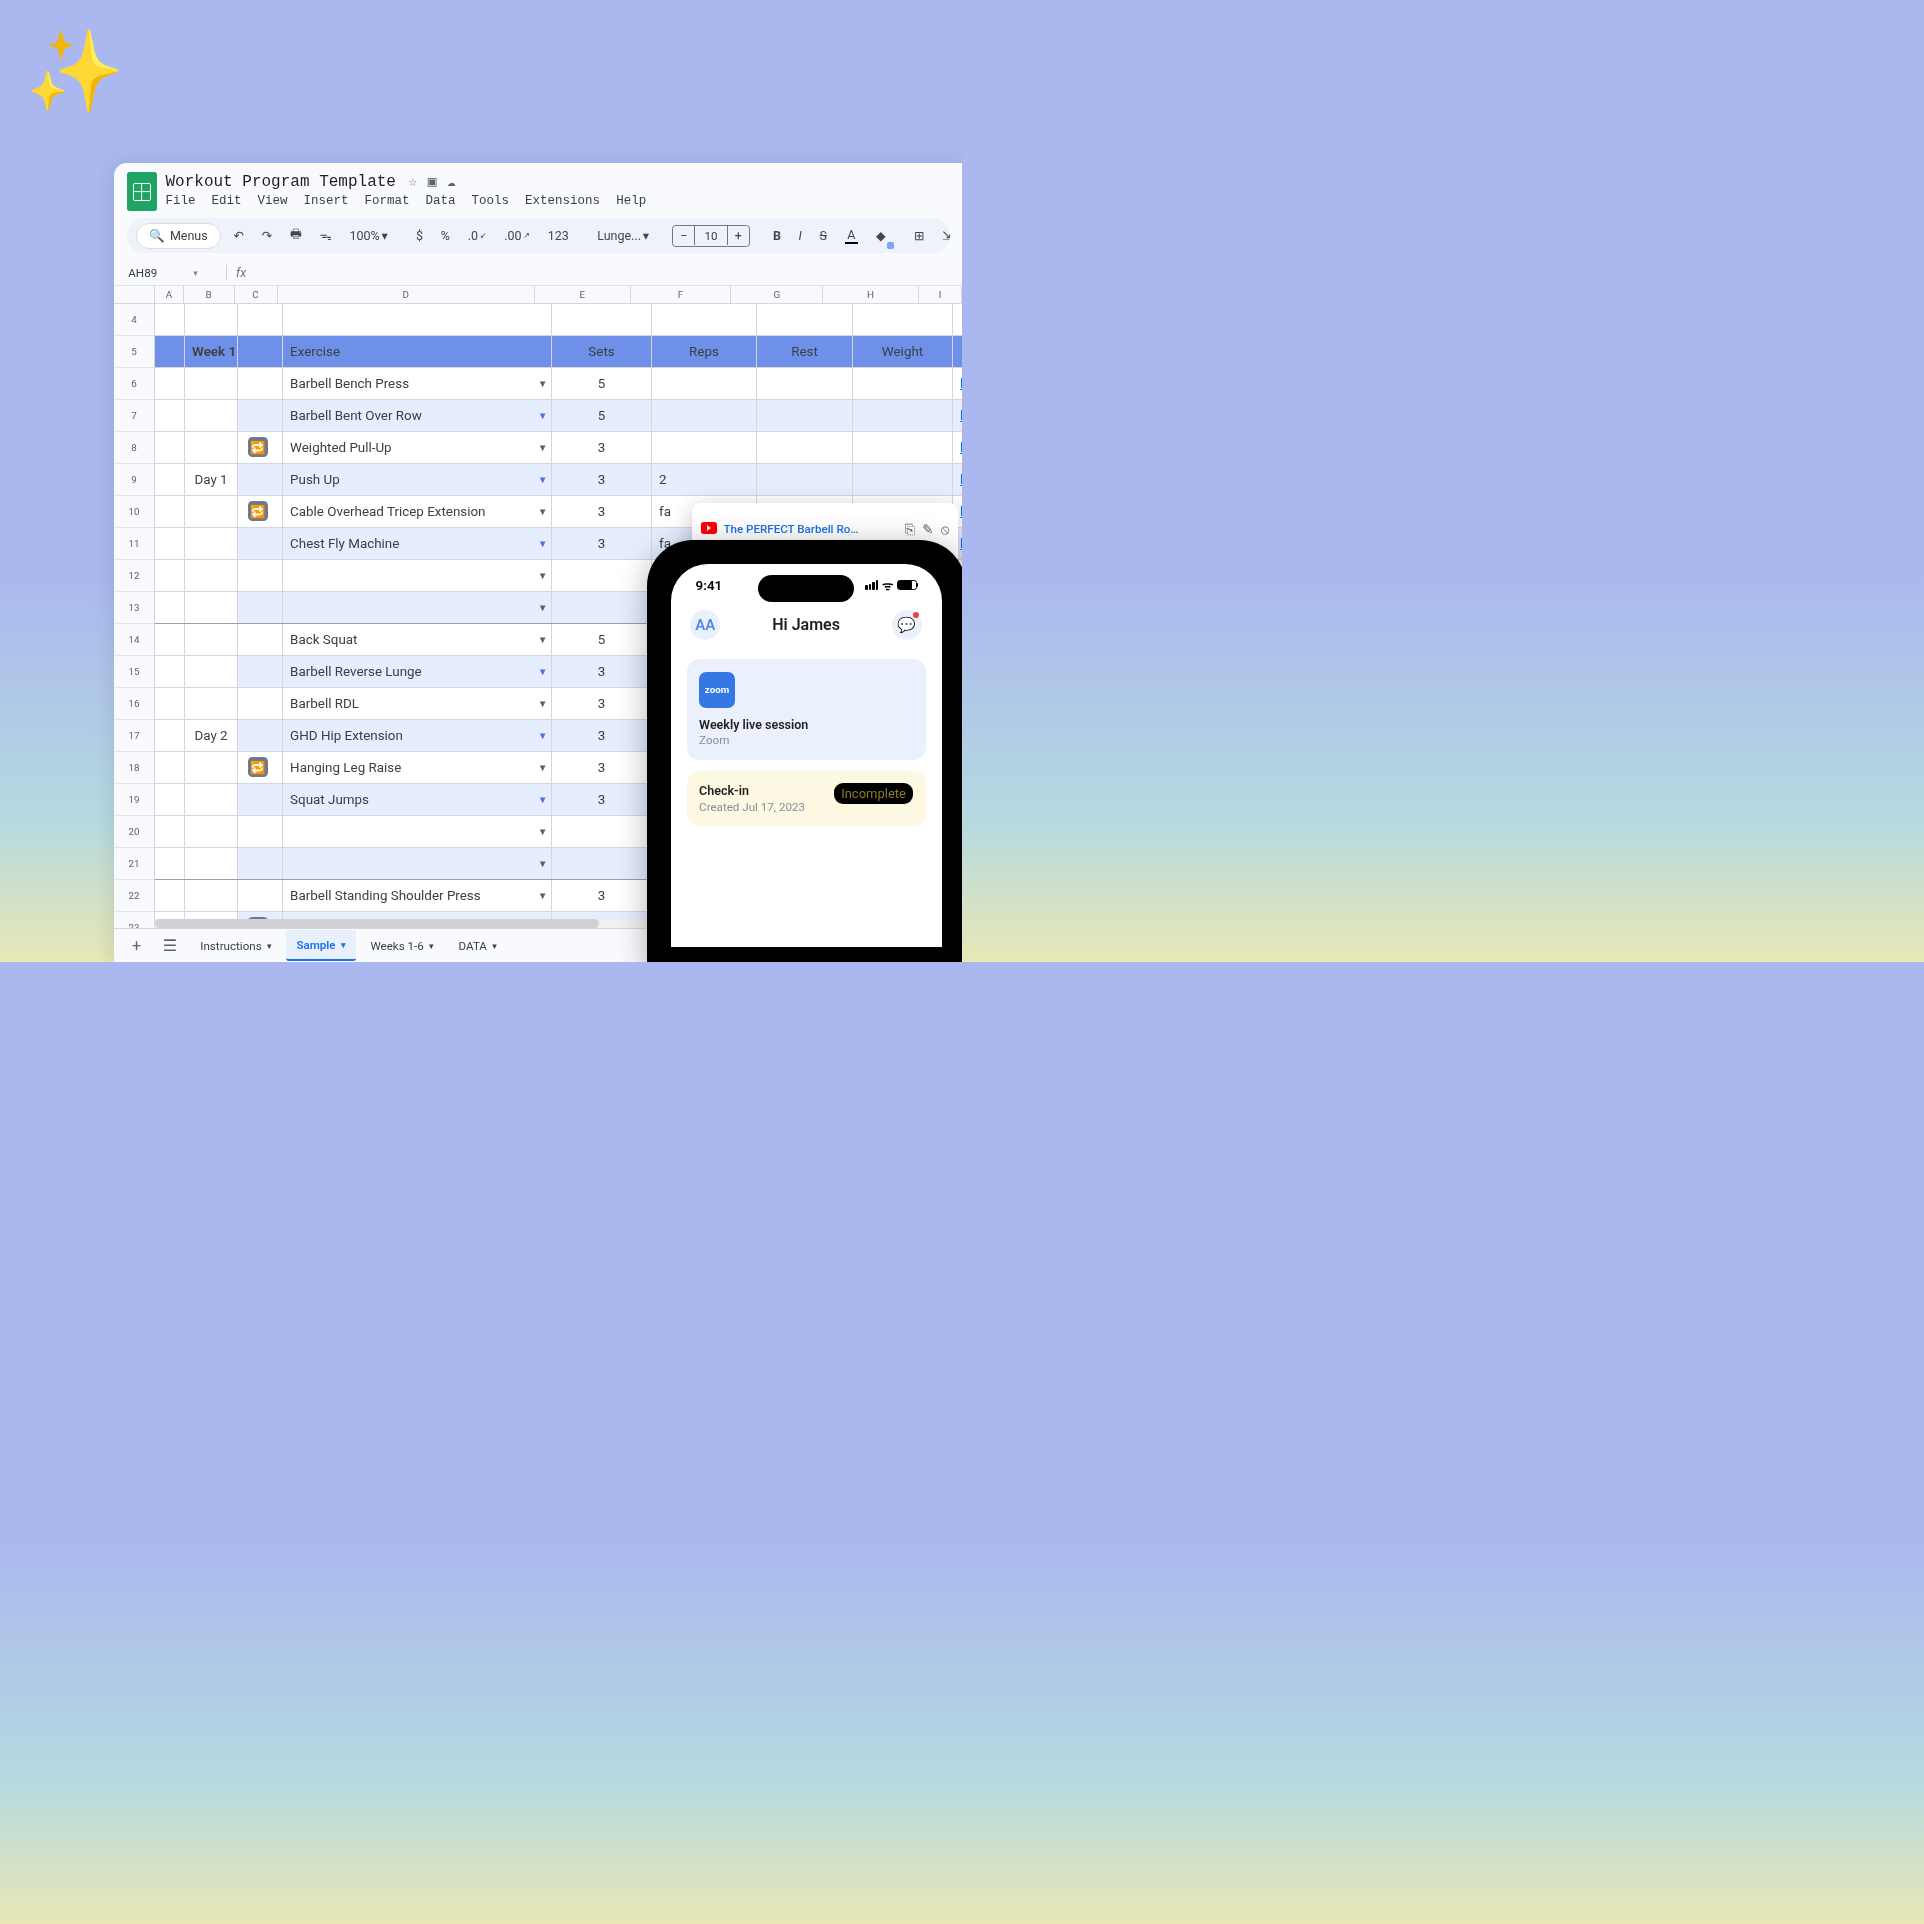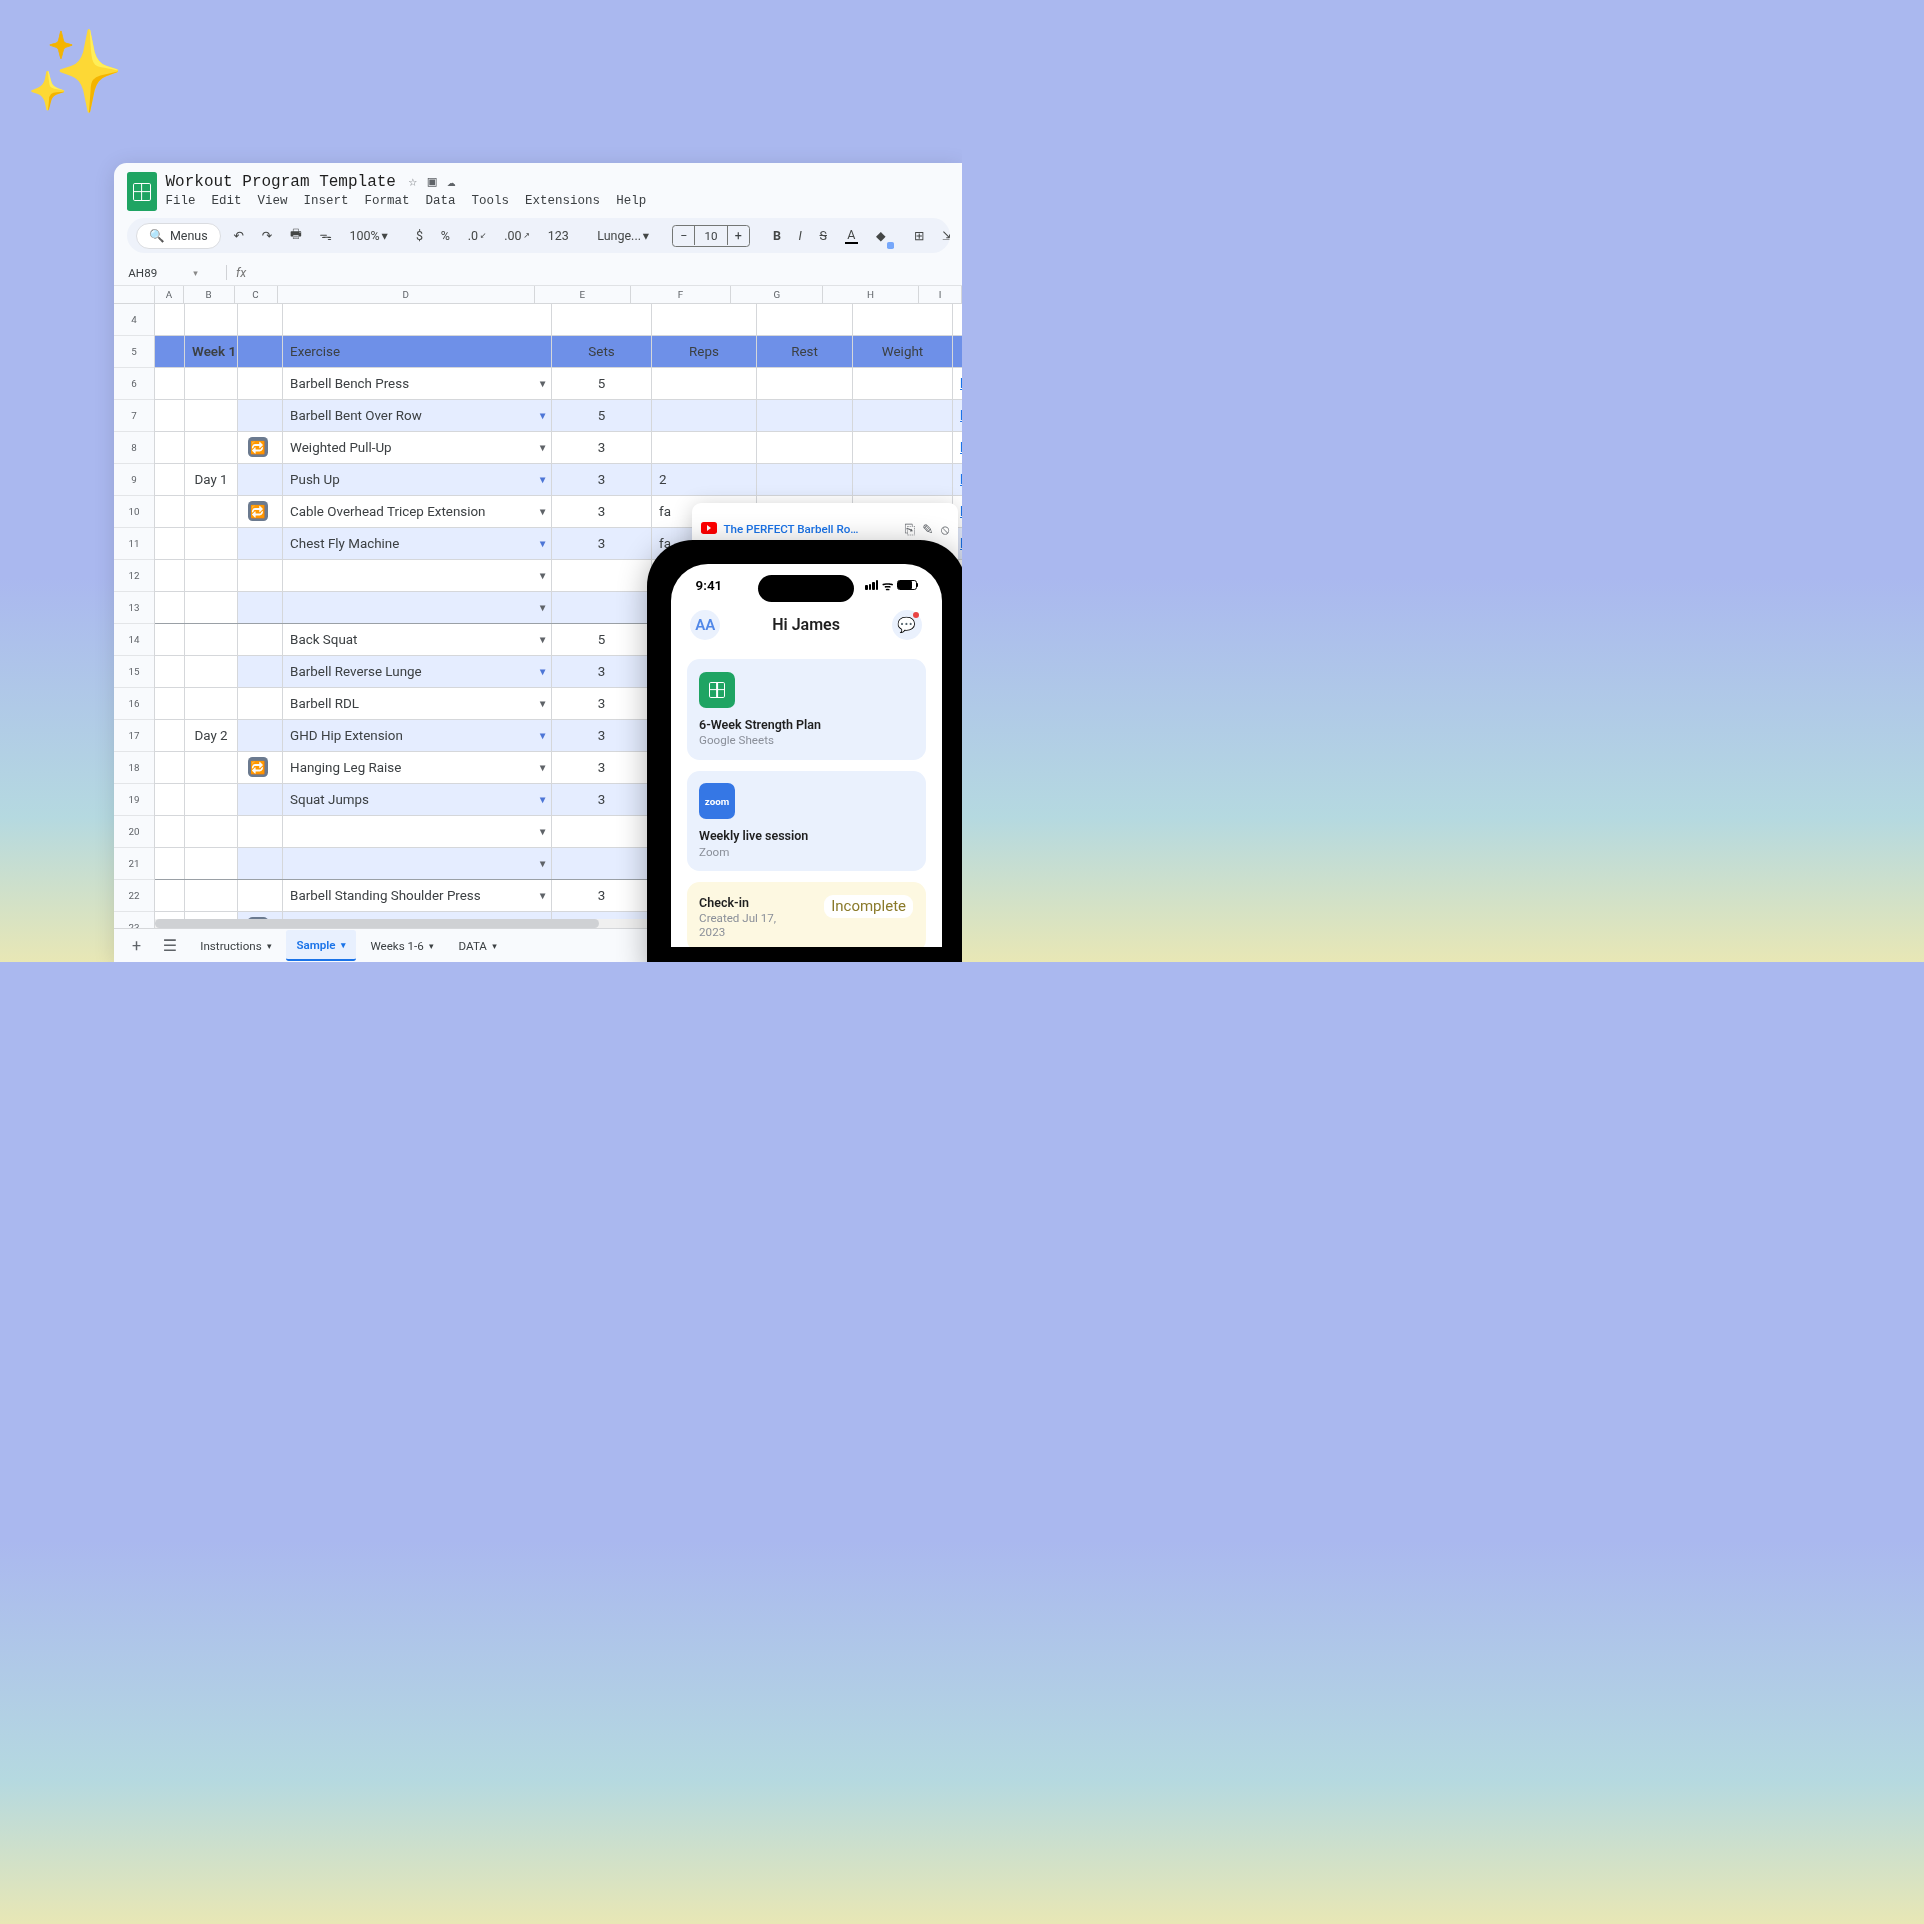--- a/index.html
+++ b/index.html
@@ -191,21 +191,21 @@
 .card-yellow { background: #fdf8e1; }
 .card-icon { width: 36px; height: 36px; border-radius: 7.1px; display: flex; align-items: center; justify-content: center; margin-bottom: 9px; }
 .card-icon.green { background: #1fa463; }
 .card-icon.blue { background: #3577e5; color:#fff; font-size:9.8px; font-weight:700;}
 .card-icon-inner { width: 16px; height: 16px; border: 1.8px solid #fff; border-radius: 1.8px; position:relative;}
 .card-icon-inner::before,.card-icon-inner::after{content:'';position:absolute;background:#fff;}
 .card-icon-inner::before{left:50%;top:0;bottom:0;width:1.8px;transform:translateX(-50%);}
 .card-icon-inner::after{top:50%;left:0;right:0;height:1.8px;transform:translateY(-50%);}
 .card-title { font-size: 12.5px; font-weight: 600; color: #1f1f1f; }
 .card-sub { font-size: 11.6px; color: #8a8f99; margin-top: 1.8px; }
-.badge-incomplete { display:inline-block; background:#ffffff; color:#8a7a2a; font-size:15px; padding:2.7px 7.1px; border-radius: 9px; float:right;margin-left:24px;}
+.badge-incomplete { display:inline-block; background:#000000; color:#8a7a2a; font-size:13px; padding:2.7px 7.1px; border-radius: 9px; float:right;margin-left:24px;}
 </style>
 </head>
 <body>
 
 <div class="sparkles">✨</div>
 
 <div class="sheets-window">
   <div class="title-row">
     <div class="sheets-logo">
         <div class="sheets-logo-inner"></div>
@@ -676,27 +676,20 @@
           </span>
       </span>
     </div>
     <div class="app-header">
       <span class="hdr-circle">AA</span>
       <span class="hdr-title">Hi James</span>
       <span class="hdr-circle">💬<span class="red-dot"></span></span>
     </div>
     <div class="app-body">
       <div class="card card-blue">
-        <div class="card-icon green">
-            <div class="card-icon-inner"></div>
-          </div>
-        <div class="card-title">6-Week Strength Plan</div>
-        <div class="card-sub">Google Sheets</div>
-      </div>
-      <div class="card card-blue">
         <div class="card-icon blue">zoom</div>
         <div class="card-title">Weekly live session</div>
         <div class="card-sub">Zoom</div>
       </div>
       <div class="card card-yellow">
         <span class="badge-incomplete">Incomplete</span>
         <div class="card-title">Check-in</div>
         <div class="card-sub">Created Jul 17, 2023</div>
       </div>
     </div>

